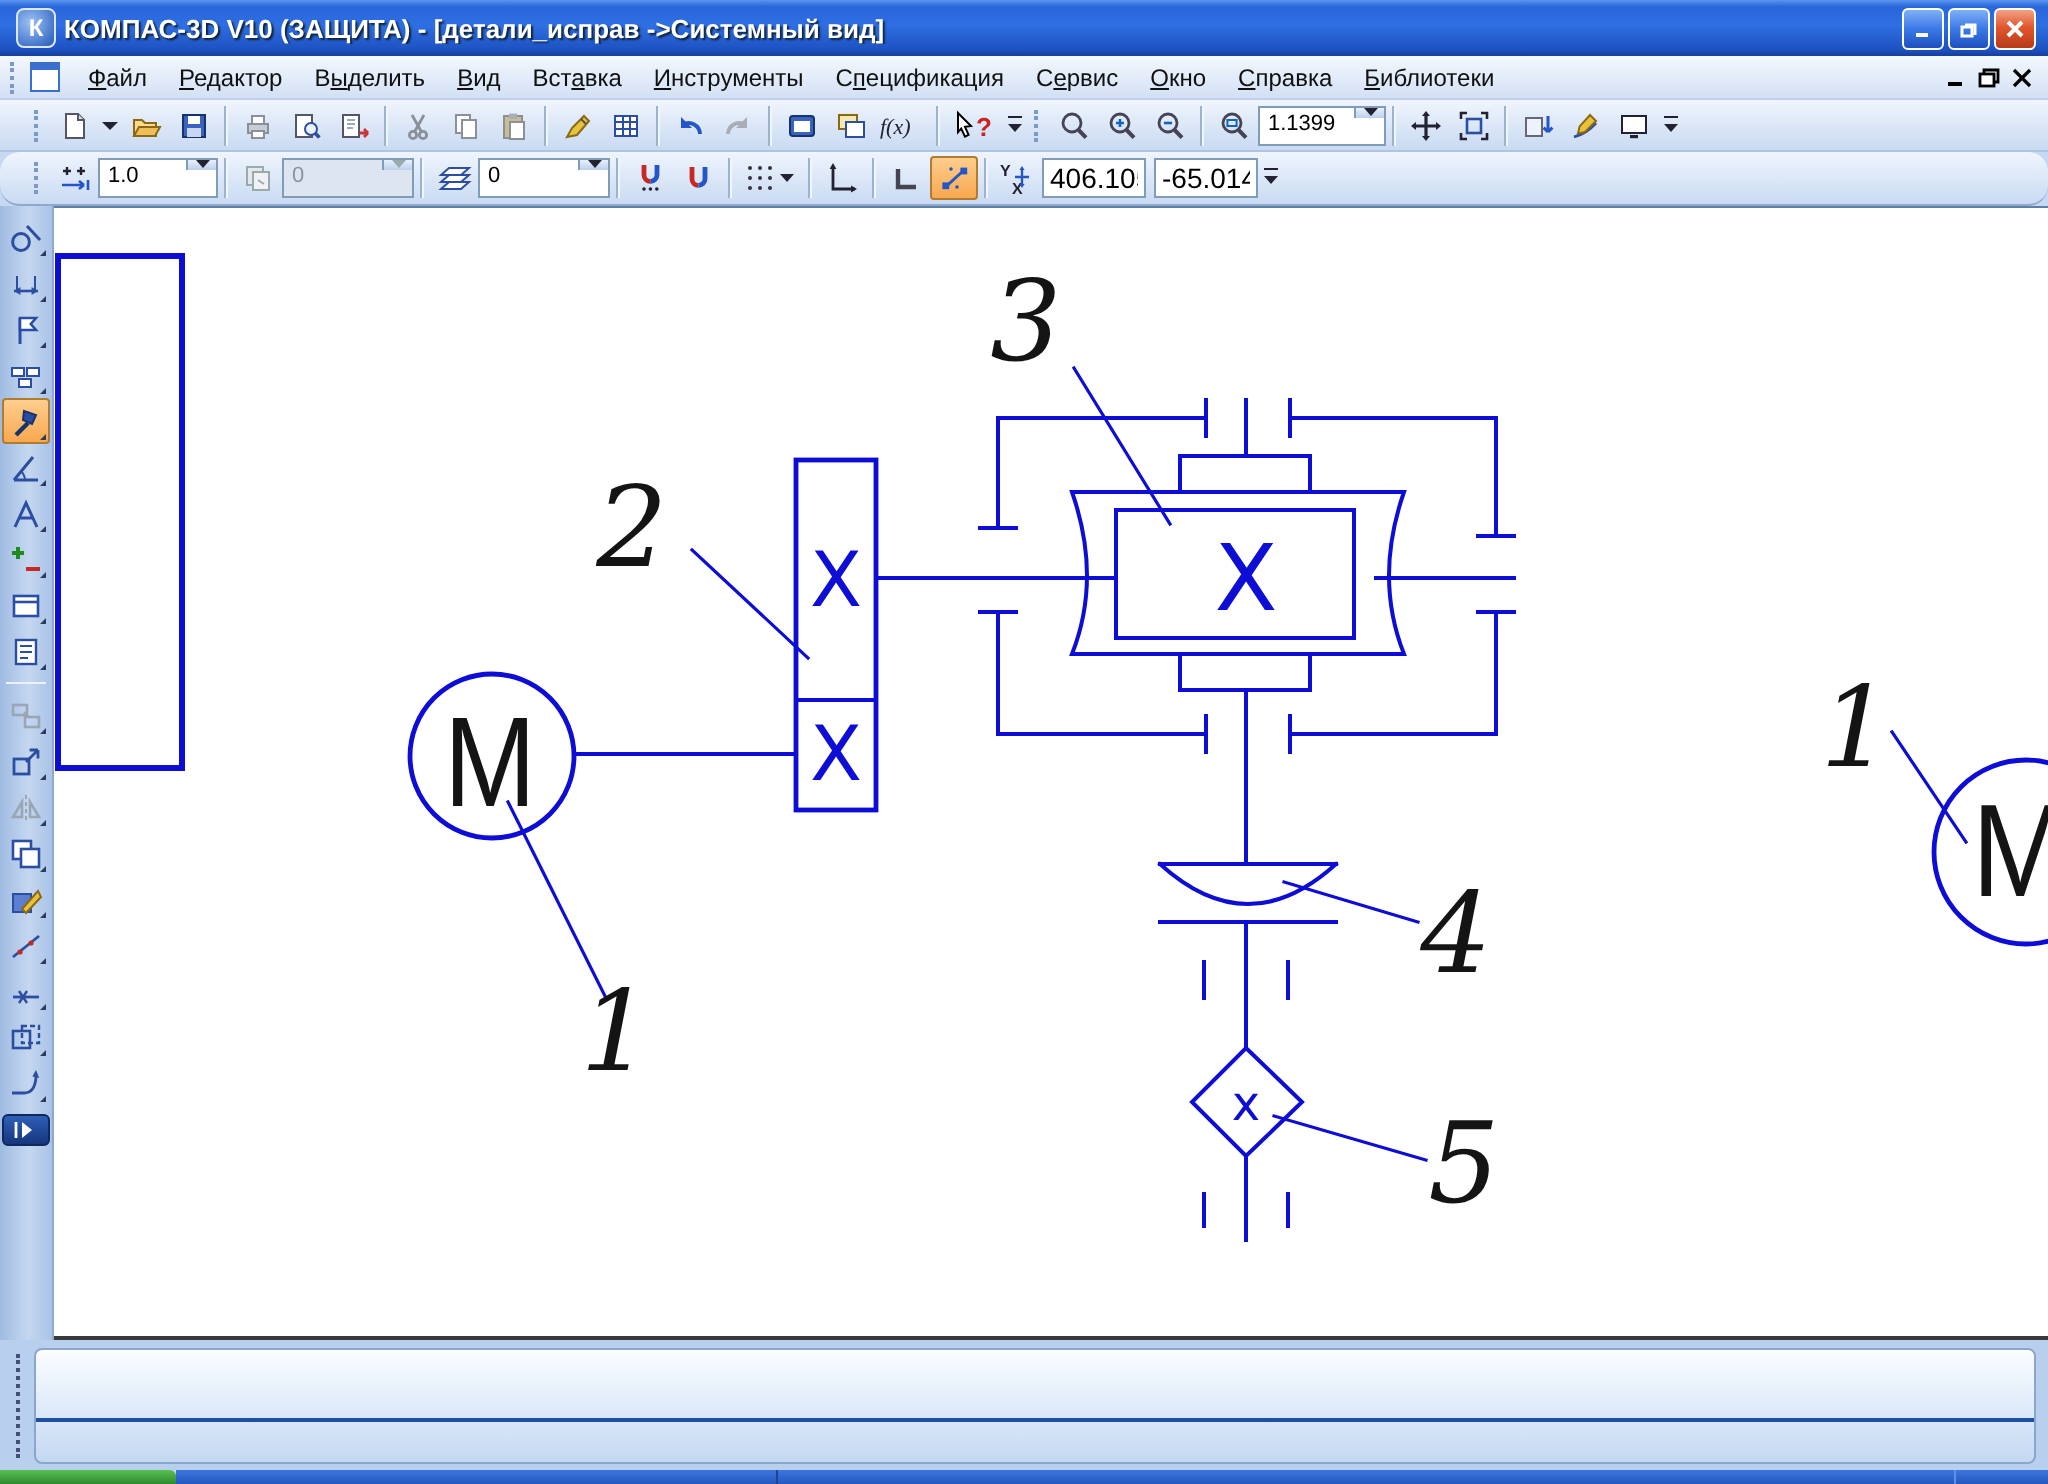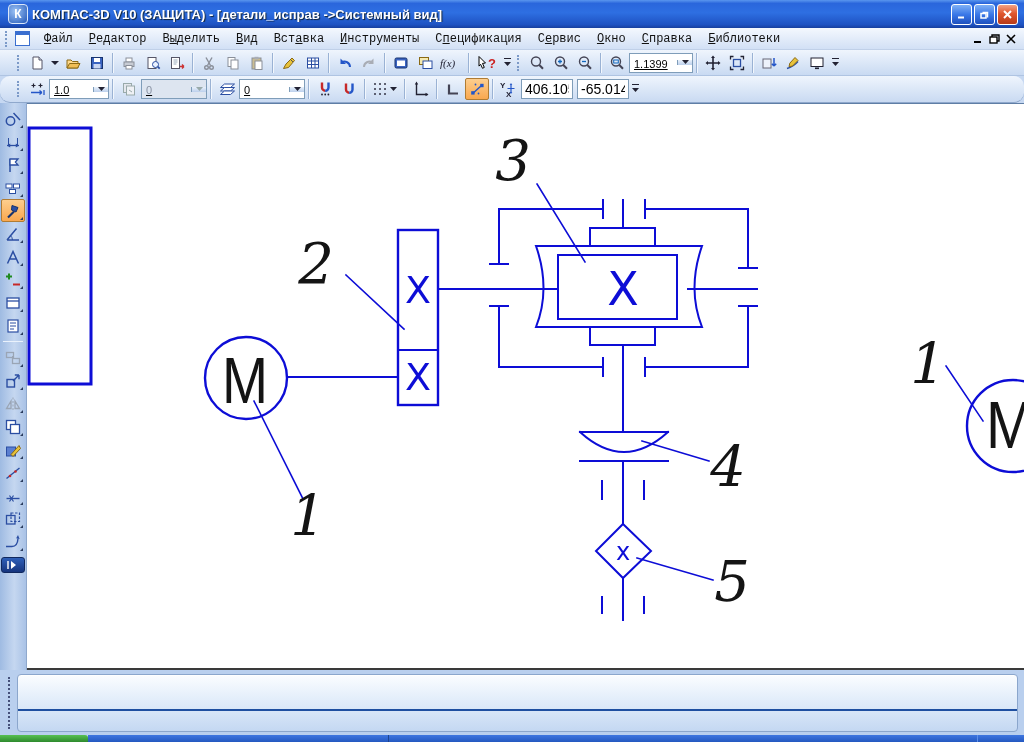--- a/index.html
+++ b/index.html
@@ -20,34 +20,34 @@
   .winbtn.close { background:linear-gradient(180deg,#F2A285 0%,#E0572E 45%,#B83A18 100%); }
   .winbtn svg { display:block; }
 
   
   .menubar { height:22px; background:linear-gradient(180deg,#F4F8FE,#D2E0F5); display:flex; align-items:center;
     border-bottom:1px solid #C0D0E8; padding-left:2px; }
   .grip { width:5px; height:16px; border-left:2px dotted #7C9AC8; margin:0 3px; }
   .mdi-doc-icon { width:15px; height:15px; border:1px solid #3A6ECF; background:#fff; margin:0 6px 0 2px; position:relative; }
   .mdi-doc-icon::before { content:""; position:absolute; left:0; top:0; right:0; height:3px; background:#3A6ECF; }
   .menu-items { display:flex; flex:1; }
-  .menu-item { font-size:12px; color:#111; padding:2px 8px; cursor:default;font-family:Liberation Mono, monospace; }
+  .menu-item { font-size:12px; color:#111; padding:2px 8px; cursor:default; }
   .mdi-controls { display:flex; gap:6px; padding-right:8px; align-items:center; }
   .mdi-controls span { display:flex; align-items:center; }
 
   
   .toolbar { background:linear-gradient(180deg,#EFF5FD,#C9DAF2); display:flex; align-items:center; padding:0 14px;
     border-bottom:1px solid #AFC4E2; }
   .toolbar.row1 { height:26px; }
   .toolbar.row2 { height:27px; border-bottom:1px solid #8FA8CC;border-radius:10px; }
   .tbtn { width:24px; height:22px; display:flex; align-items:center; justify-content:center; border:1px solid transparent; border-radius:2px; }
   .tbtn.active { background:linear-gradient(180deg,#FDCE8E,#F9A84F); border:1px solid #B07C33; }
   .tsep { width:2px; height:20px; border-left:1px solid #9AB2D4; border-right:1px solid #F2F7FD; margin:0 3px; }
   .overflow { width:13px; height:22px; display:flex; align-items:center; justify-content:center; }
-  .combo { display:flex; height:20px; border:1px solid #7F9DB9; background:#fff; align-items:center;text-decoration:underline; }
+  .combo { display:flex; height:20px; border:1px solid #7F9DB9; background:#fff; align-items:flex-start; }
   .combo .val { font-size:11px; padding:2px 3px 0 4px; flex:1; color:#000; white-space:nowrap; overflow:hidden; }
   .combo .drop { width:15px; background:linear-gradient(180deg,#E8F0FB,#BCD0EC); border-left:1px solid #7F9DB9;
     display:flex; align-items:center; justify-content:center; }
   .combo.disabled { background:#DDE5F0; }
   .combo.disabled .val { color:#8A93A3; }
   .coordfield { width:52px; height:20px; border:1px solid #7F9DB9; background:#fff; font-size:14px; padding:0 3px;
     font-family:"Liberation Sans",sans-serif; color:#000; }
 
   
   .workspace { flex:1; display:flex; min-height:0; }

